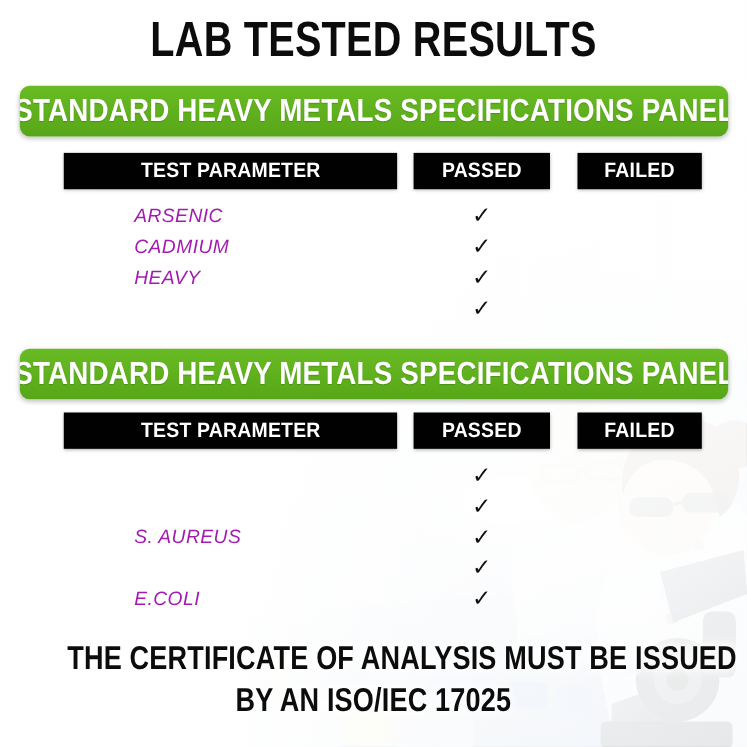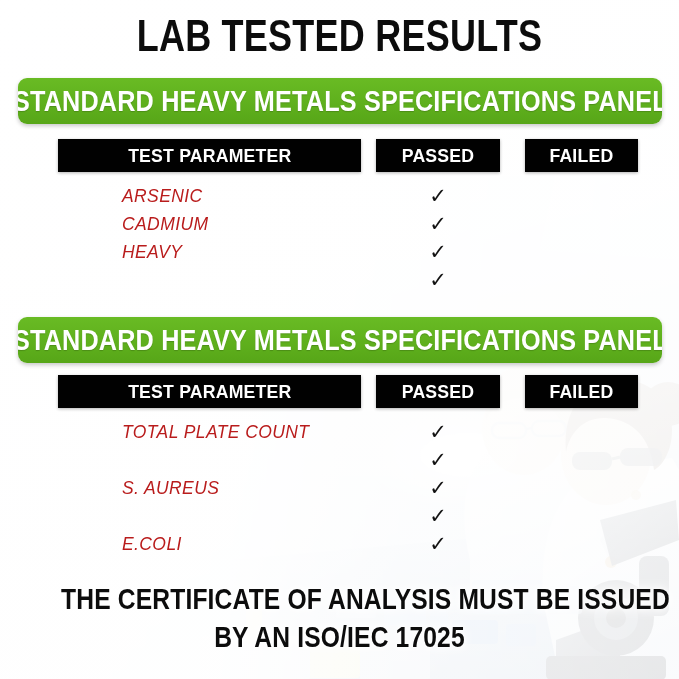--- a/index.html
+++ b/index.html
@@ -129,21 +129,21 @@
     position: relative;
     height: 28px;
   }
   .row-label {
     position: absolute;
     left: 122px;
     top: 0;
     font-size: 17.5px;
     line-height: 28px;
     font-style: italic;
-    color: #b91c1c;
+    color: #a21caf;
     letter-spacing: 0.4px;
     white-space: nowrap;
     text-shadow: 0 0 5px rgba(255,255,255,0.85);
   }
   .row-check {
     position: absolute;
     left: 418px;
     top: 0;
     width: 40px;
     text-align: center;
@@ -328,21 +328,20 @@
     <div class="hcell hcell-passed">
       <span>PASSED</span>
     </div>
     <div class="hcell hcell-failed">
       <span>FAILED</span>
     </div>
   </div>
 
   <div class="rows" id="rows-2">
     <div class="row">
-      <span class="row-label">TOTAL PLATE COUNT</span>
       <span class="row-check">✓</span>
 
     </div>
     <div class="row">
       <span class="row-check">✓</span>
 
     </div>
     <div class="row">
       <span class="row-label">S. AUREUS</span>
       <span class="row-check">✓</span>

